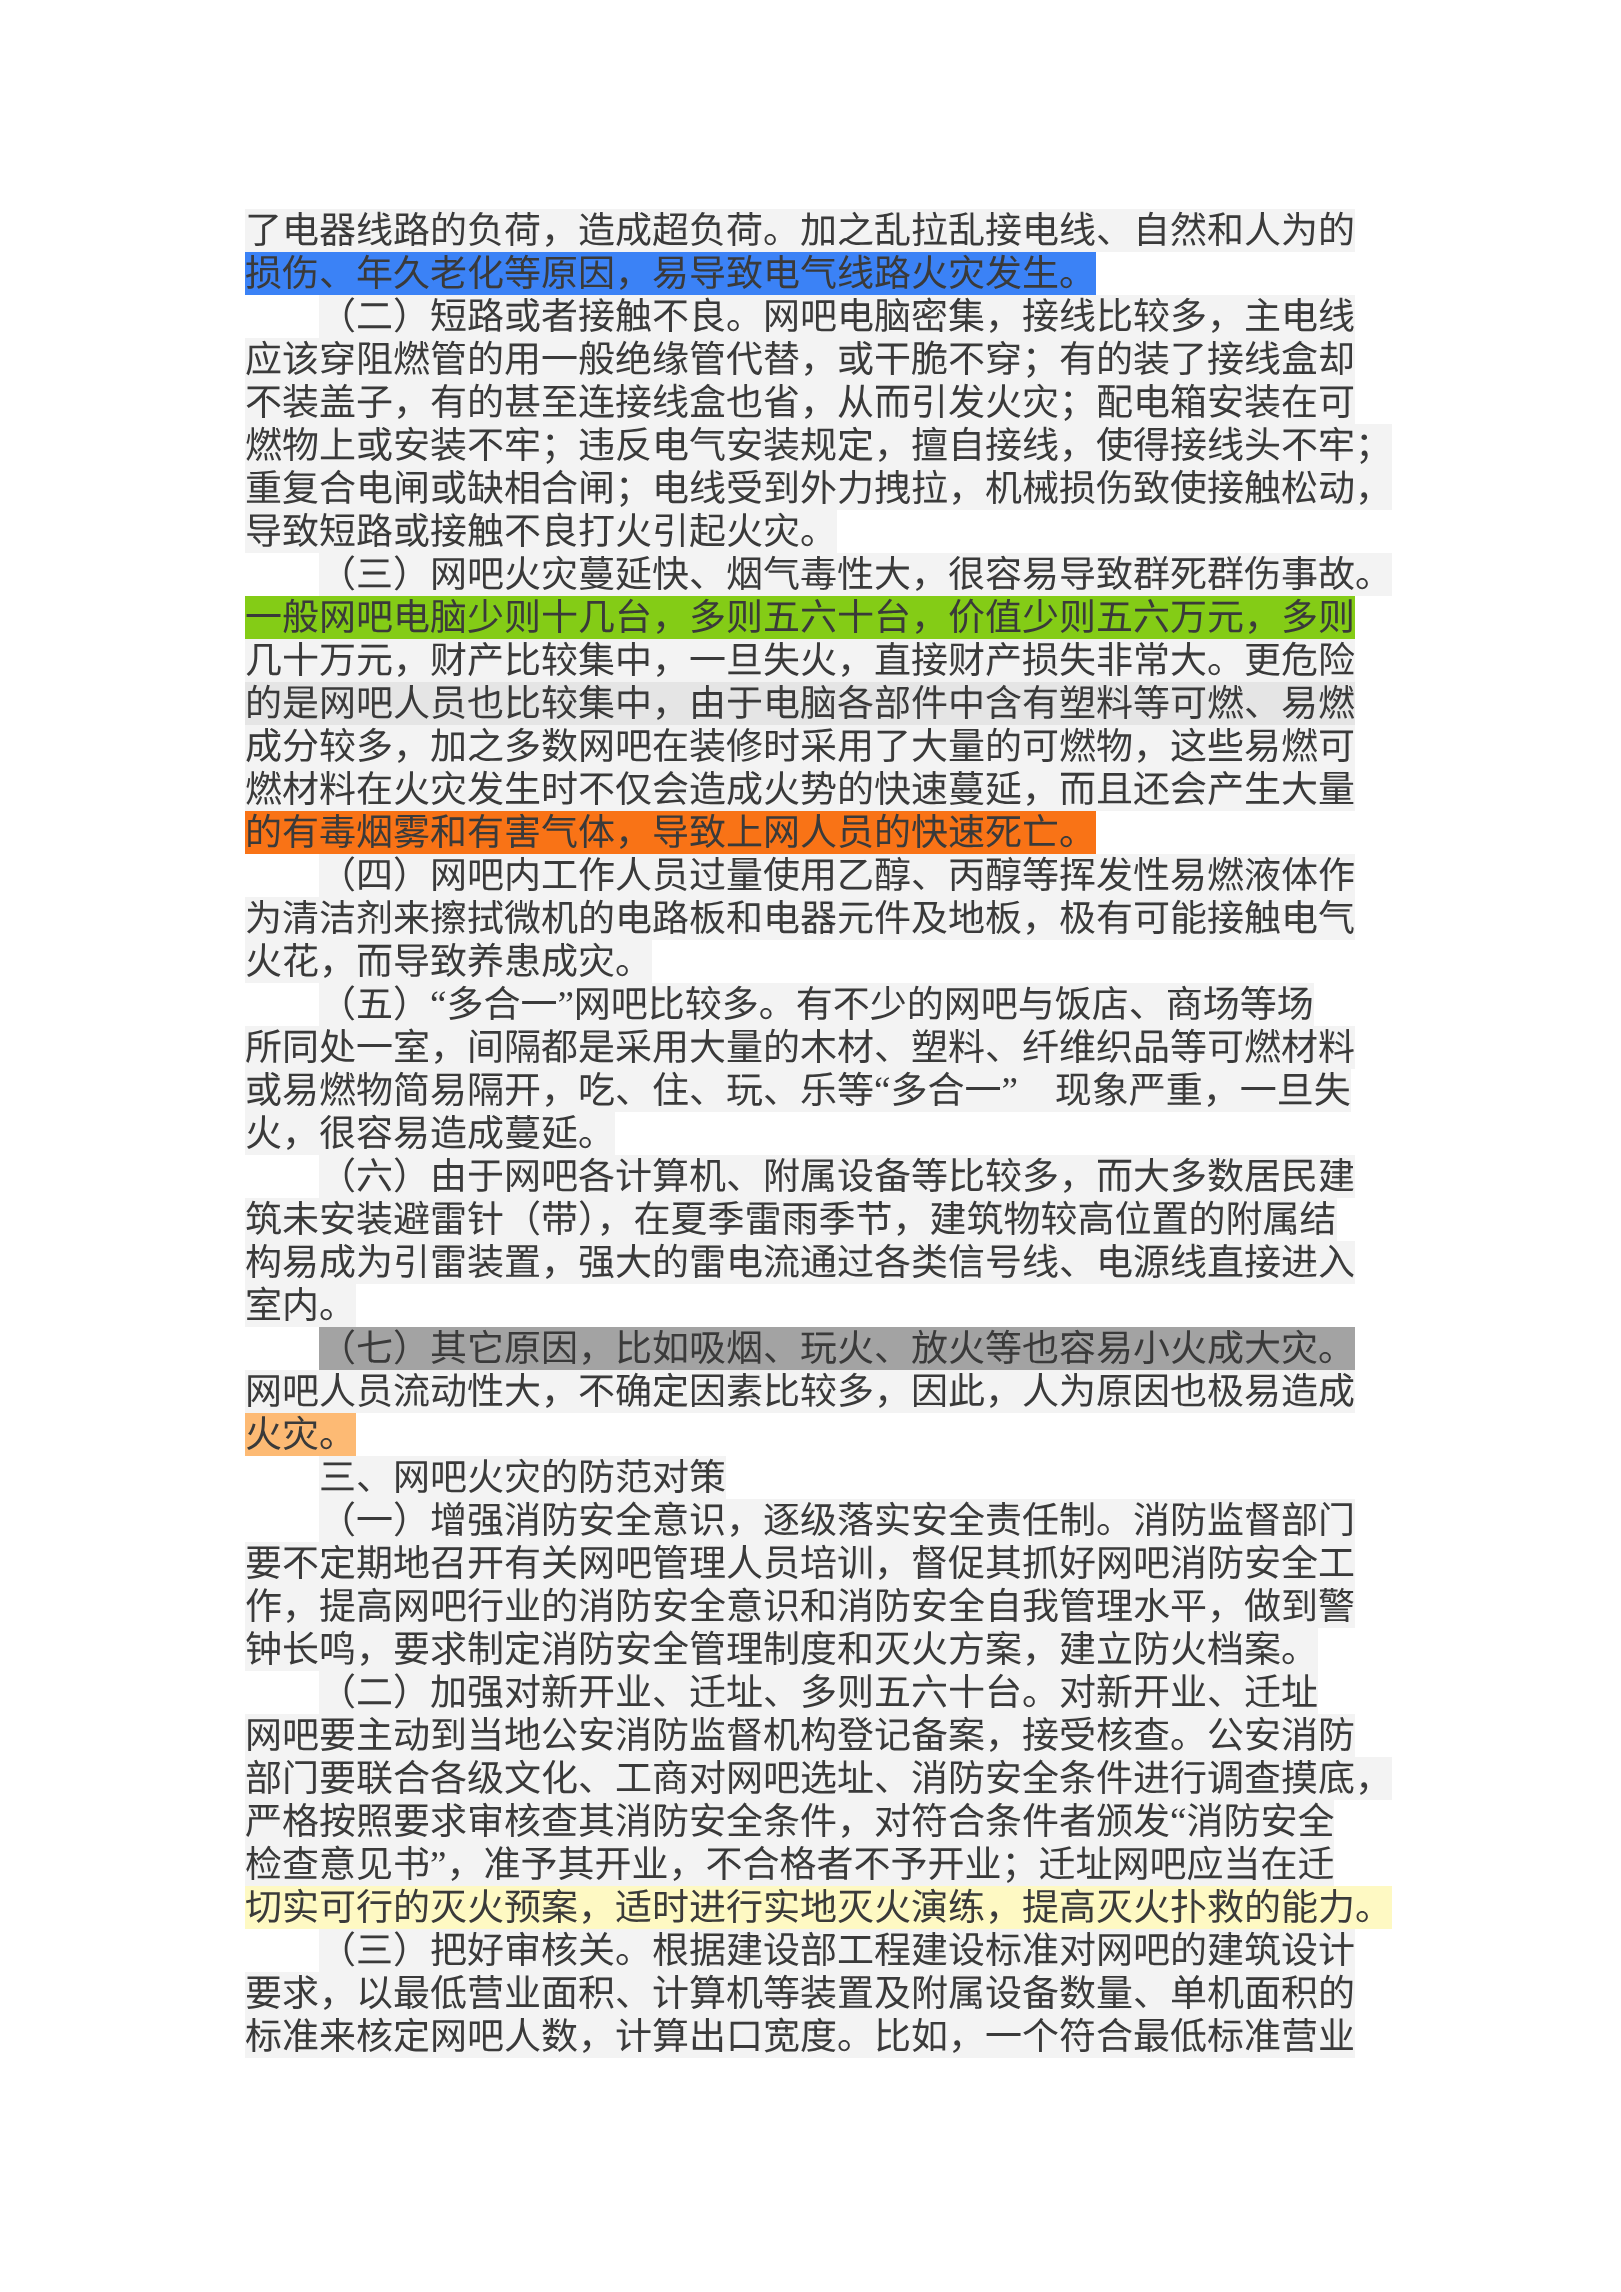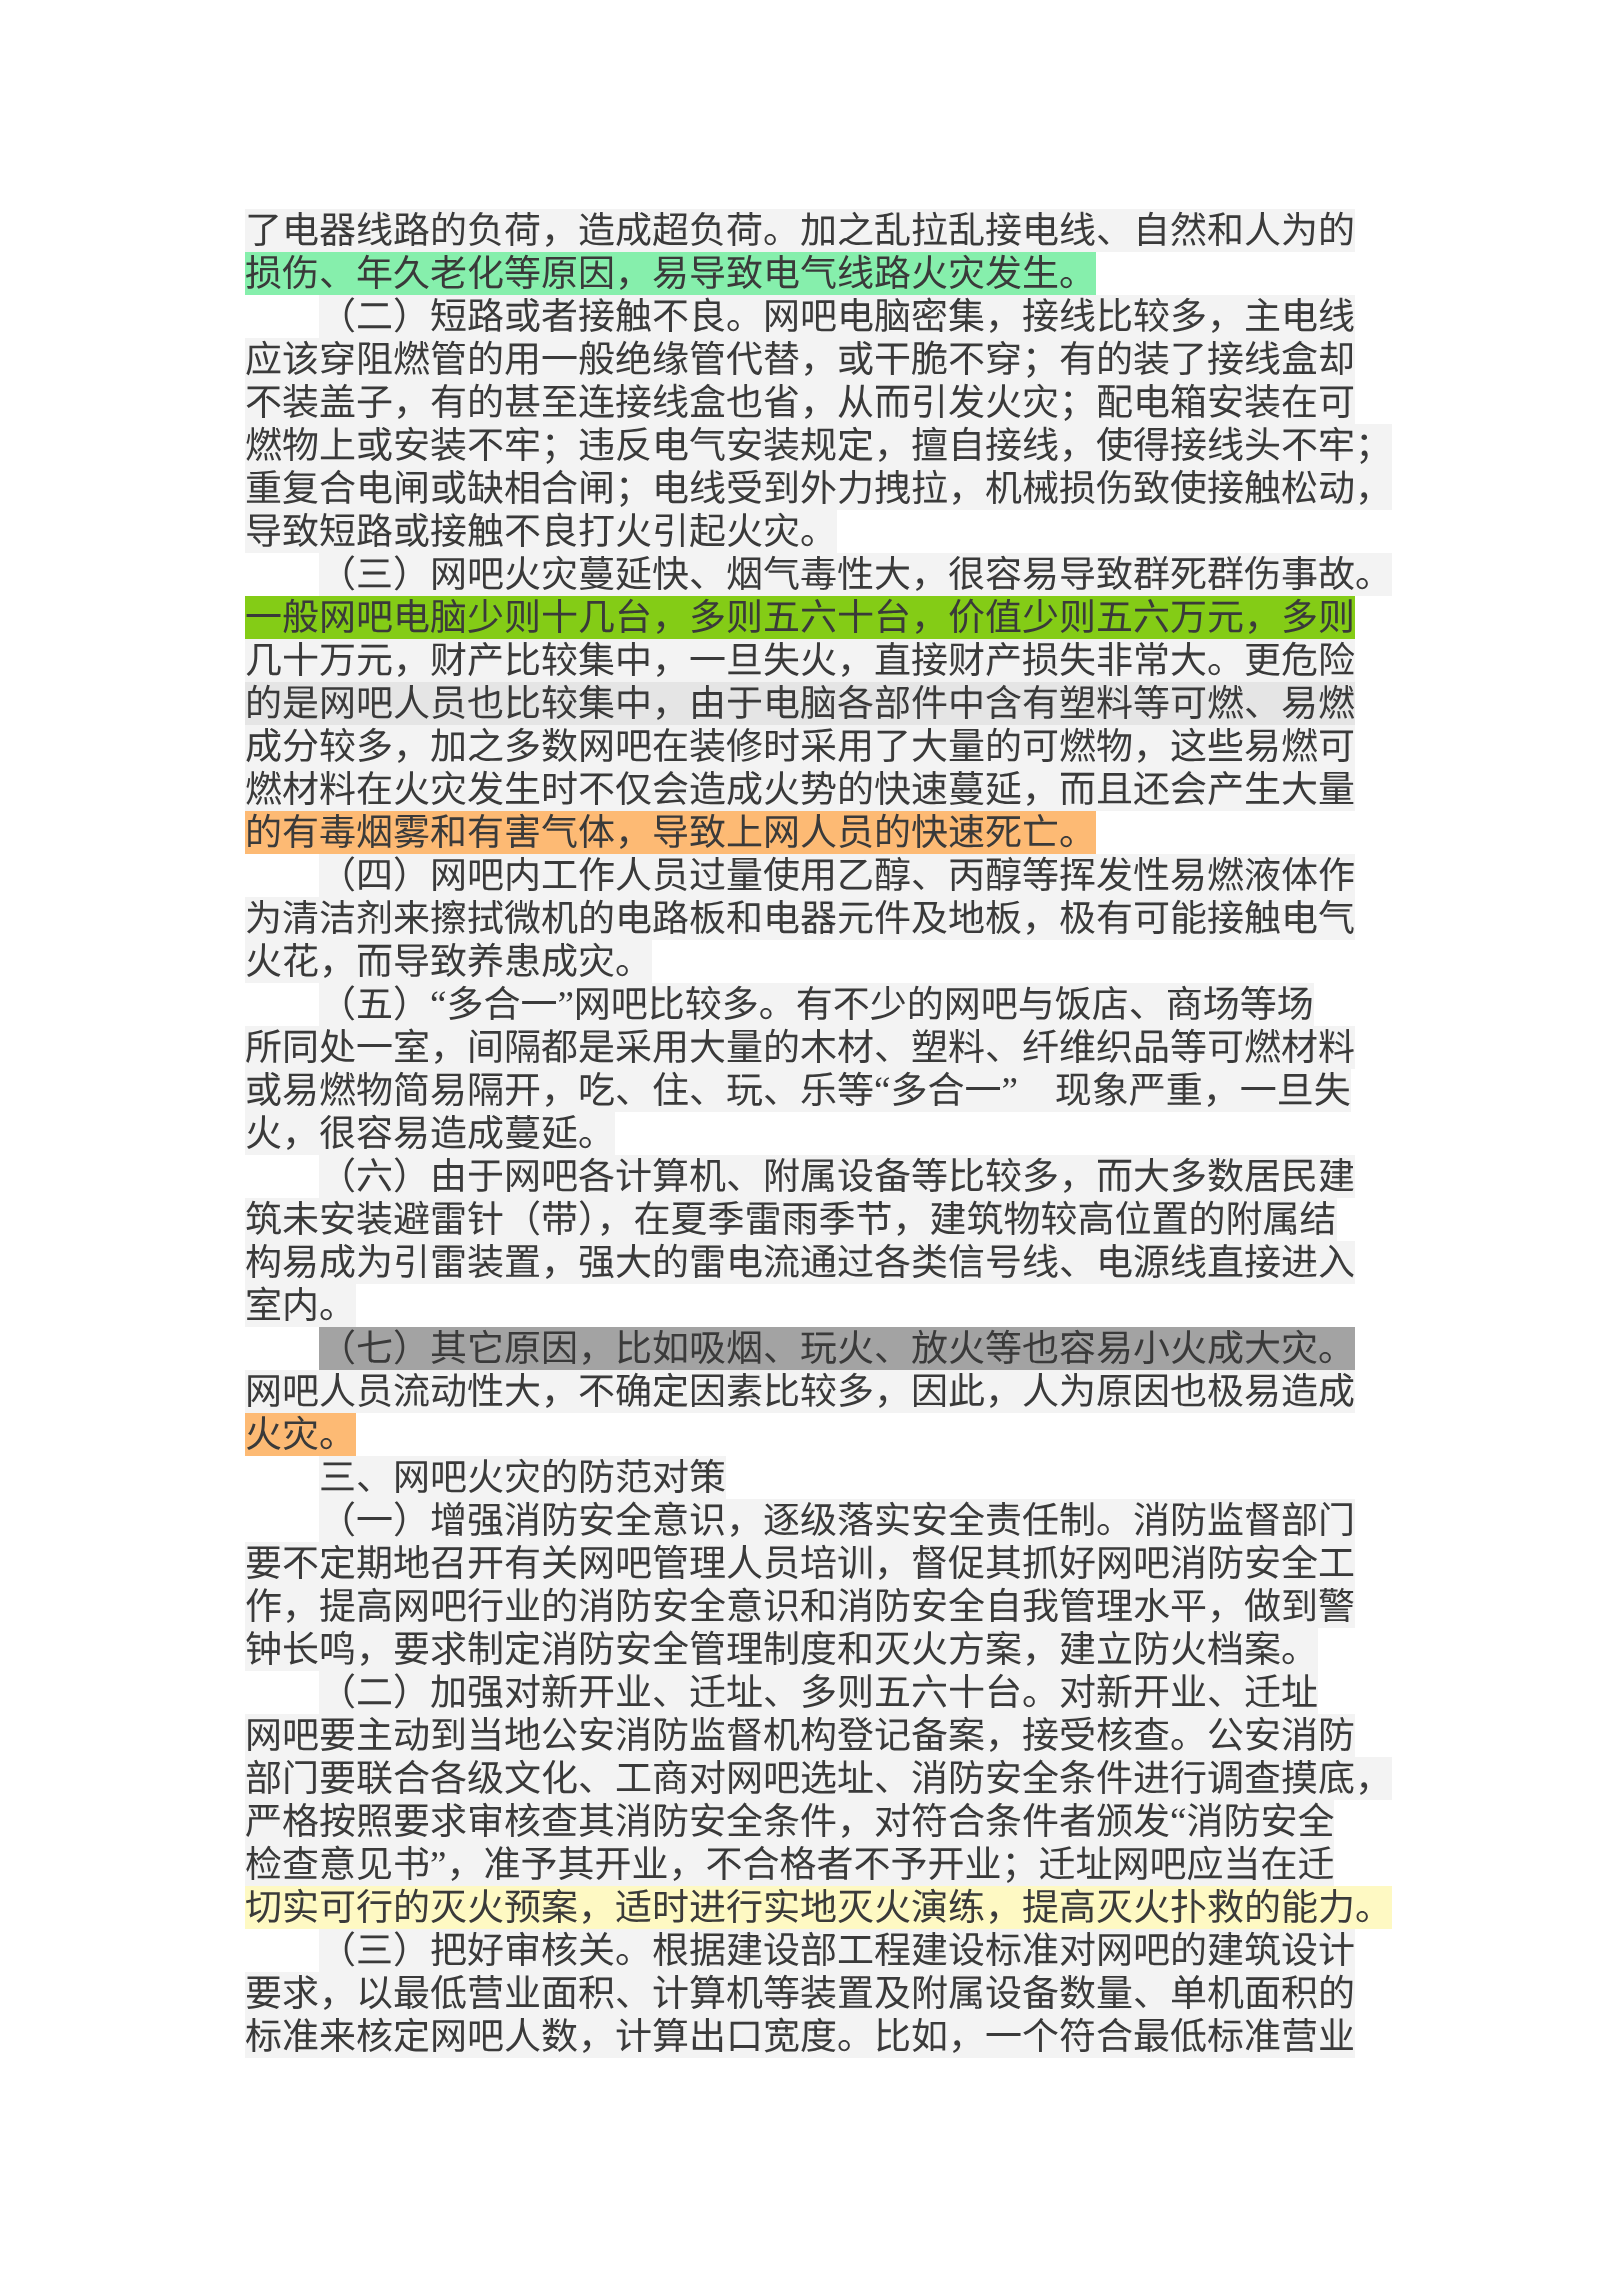--- a/index.html
+++ b/index.html
@@ -35,34 +35,34 @@
     background: #f3f3f3;
     padding: 1px 0;
   }
 </style>
 </head>
 <body>
 
 <div class="doc">
   <div id="text-body">
       <div class="line"><span class="hl" style="background: rgb(243, 243, 243); color: rgb(58, 58, 58);">了电器线路的负荷，造成超负荷。加之乱拉乱接电线、自然和人为的</span></div>
-      <div class="line"><span class="hl" style="background: #86efac; color: rgb(58, 58, 58);">损伤、年久老化等原因，易导致电气线路火灾发生。</span></div>
+      <div class="line"><span class="hl" style="background: #3b82f6; color: rgb(58, 58, 58);">损伤、年久老化等原因，易导致电气线路火灾发生。</span></div>
       <div class="line indent"><span class="hl" style="background: rgb(243, 243, 243); color: rgb(58, 58, 58);">（二）短路或者接触不良。网吧电脑密集，接线比较多，主电线</span></div>
       <div class="line"><span class="hl" style="background: rgb(243, 243, 243); color: rgb(58, 58, 58);">应该穿阻燃管的用一般绝缘管代替，或干脆不穿；有的装了接线盒却</span></div>
       <div class="line"><span class="hl" style="background: rgb(243, 243, 243); color: rgb(58, 58, 58);">不装盖子，有的甚至连接线盒也省，从而引发火灾；配电箱安装在可</span></div>
       <div class="line"><span class="hl" style="background: rgb(243, 243, 243); color: rgb(58, 58, 58);">燃物上或安装不牢；违反电气安装规定，擅自接线，使得接线头不牢；</span></div>
       <div class="line"><span class="hl" style="background: rgb(243, 243, 243); color: rgb(58, 58, 58);">重复合电闸或缺相合闸；电线受到外力拽拉，机械损伤致使接触松动，</span></div>
       <div class="line"><span class="hl" style="background: rgb(243, 243, 243); color: rgb(58, 58, 58);">导致短路或接触不良打火引起火灾。</span></div>
       <div class="line indent"><span class="hl" style="background: rgb(243, 243, 243); color: rgb(58, 58, 58);">（三）网吧火灾蔓延快、烟气毒性大，很容易导致群死群伤事故。</span></div>
       <div class="line"><span class="hl" style="background: #84cc16; color: rgb(58, 58, 58);">一般网吧电脑少则十几台，多则五六十台，价值少则五六万元，多则</span></div>
       <div class="line"><span class="hl" style="background: rgb(243, 243, 243); color: rgb(58, 58, 58);">几十万元，财产比较集中，一旦失火，直接财产损失非常大。更危险</span></div>
       <div class="line"><span class="hl" style="background: #e5e5e5; color: rgb(58, 58, 58);">的是网吧人员也比较集中，由于电脑各部件中含有塑料等可燃、易燃</span></div>
       <div class="line"><span class="hl" style="background: rgb(243, 243, 243); color: rgb(58, 58, 58);">成分较多，加之多数网吧在装修时采用了大量的可燃物，这些易燃可</span></div>
       <div class="line"><span class="hl" style="background: rgb(243, 243, 243); color: rgb(58, 58, 58);">燃材料在火灾发生时不仅会造成火势的快速蔓延，而且还会产生大量</span></div>
-      <div class="line"><span class="hl" style="background: #fdba74; color: rgb(58, 58, 58);">的有毒烟雾和有害气体，导致上网人员的快速死亡。</span></div>
+      <div class="line"><span class="hl" style="background: #f97316; color: rgb(58, 58, 58);">的有毒烟雾和有害气体，导致上网人员的快速死亡。</span></div>
       <div class="line indent"><span class="hl" style="background: rgb(243, 243, 243); color: rgb(58, 58, 58);">（四）网吧内工作人员过量使用乙醇、丙醇等挥发性易燃液体作</span></div>
       <div class="line"><span class="hl" style="background: rgb(243, 243, 243); color: rgb(58, 58, 58);">为清洁剂来擦拭微机的电路板和电器元件及地板，极有可能接触电气</span></div>
       <div class="line"><span class="hl" style="background: rgb(243, 243, 243); color: rgb(58, 58, 58);">火花，而导致养患成灾。</span></div>
       <div class="line indent"><span class="hl" style="background: rgb(243, 243, 243); color: rgb(58, 58, 58);">（五）“多合一”网吧比较多。有不少的网吧与饭店、商场等场</span></div>
       <div class="line"><span class="hl" style="background: rgb(243, 243, 243); color: rgb(58, 58, 58);">所同处一室，间隔都是采用大量的木材、塑料、纤维织品等可燃材料</span></div>
       <div class="line"><span class="hl" style="background: rgb(243, 243, 243); color: rgb(58, 58, 58);">或易燃物简易隔开，吃、住、玩、乐等“多合一”　现象严重，一旦失</span></div>
       <div class="line"><span class="hl" style="background: rgb(243, 243, 243); color: rgb(58, 58, 58);">火，很容易造成蔓延。</span></div>
       <div class="line indent"><span class="hl" style="background: rgb(243, 243, 243); color: rgb(58, 58, 58);">（六）由于网吧各计算机、附属设备等比较多，而大多数居民建</span></div>
       <div class="line"><span class="hl" style="background: rgb(243, 243, 243); color: rgb(58, 58, 58);">筑未安装避雷针（带），在夏季雷雨季节，建筑物较高位置的附属结</span></div>
       <div class="line"><span class="hl" style="background: rgb(243, 243, 243); color: rgb(58, 58, 58);">构易成为引雷装置，强大的雷电流通过各类信号线、电源线直接进入</span></div>

